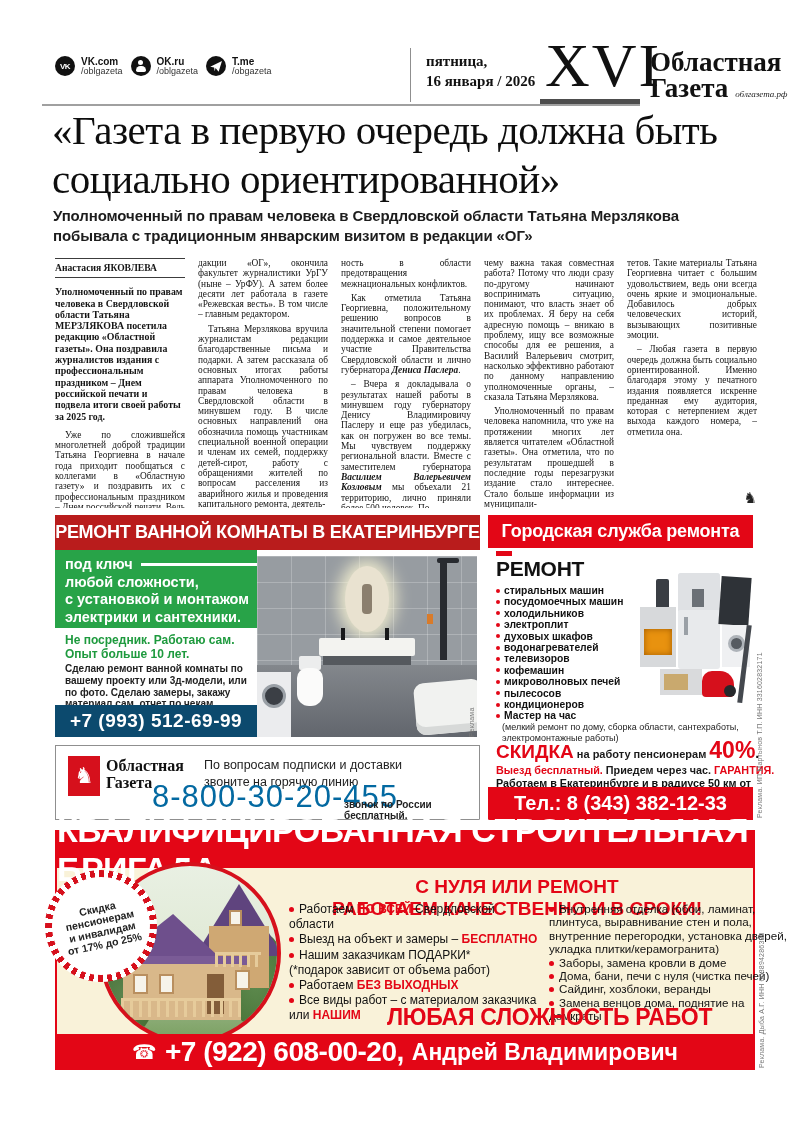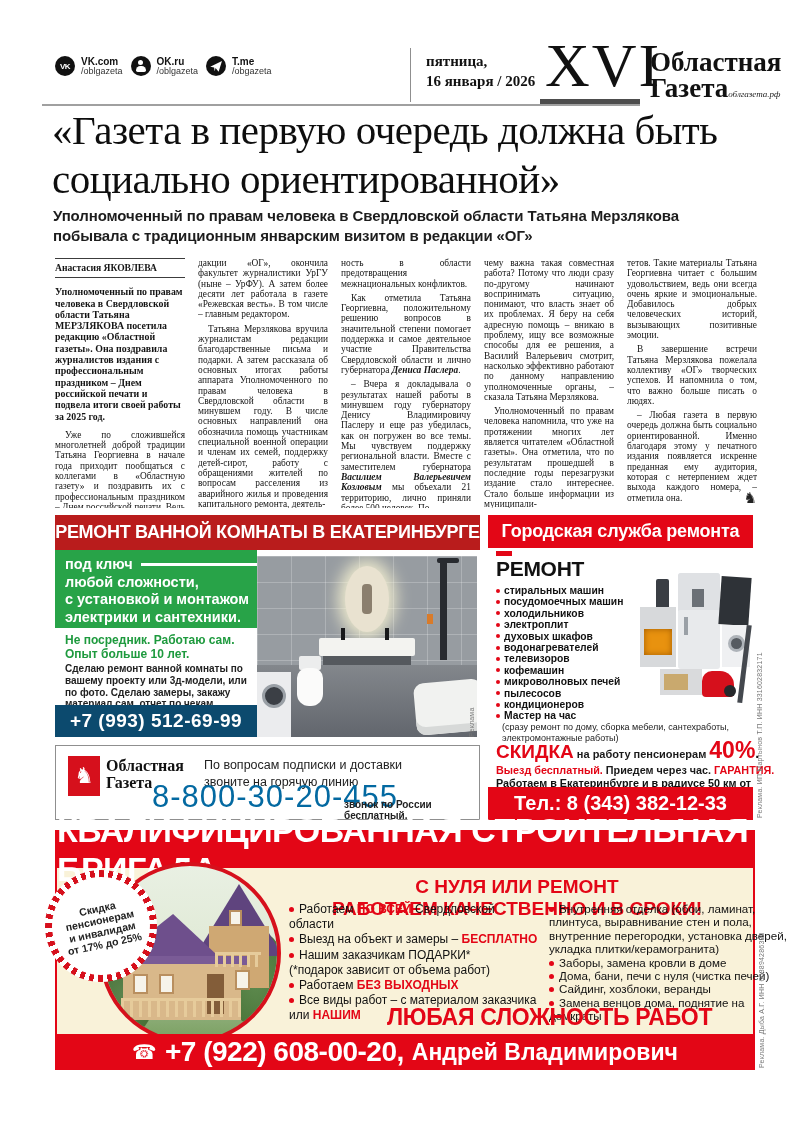--- a/index.html
+++ b/index.html
@@ -21,21 +21,21 @@
   .tg-plane{position:absolute;inset:3px;background:#fff;clip-path:polygon(8% 52%,92% 12%,68% 88%,46% 62%,40% 84%,36% 58%);}
   .soc-txt{line-height:1.1;}
   .soc-net{font-size:10px;font-weight:700;color:#111;}
   .soc-handle{font-size:9px;color:#333;}
   .hdr-divider{left:410px;top:48px;width:1px;height:54px;background:#8f8f8f;}
   .hdr-date{left:426px;top:52px;font-family:"Liberation Serif",serif;font-weight:700;font-size:15px;line-height:1.3;color:#111;}
   .hdr-roman{left:545px;top:30px;font-family:"Liberation Serif",serif;font-size:62px;color:#111;letter-spacing:2px;}
   .roman-bar{left:540px;top:99px;width:100px;height:6px;background:#4d4d4d;}
   .hdr-rule{left:42px;top:104px;width:598px;height:2px;background:#a0a0a0;}
   .masthead{left:650px;top:50px;font-family:"Liberation Serif",serif;font-weight:700;font-size:27px;line-height:.95;color:#111;}
-  .masthead .site{font-size:9px;font-weight:400;font-style:italic;letter-spacing:0;margin-left:0;color:#222;}
+  .masthead .site{font-size:9px;font-weight:400;font-style:italic;letter-spacing:0;margin-left:7px;color:#222;}
 
   
   .headline{left:52px;top:106px;width:706px;font-family:"Liberation Serif",serif;font-size:41px;
             line-height:1.2;color:#0e0e0e;letter-spacing:-.5px;}
   .deck{left:53px;top:206px;width:700px;font-size:15px;font-weight:600;line-height:1.35;color:#1d1d1d;letter-spacing:-.1px;}
   .cols{left:55px;top:258px;width:702px;height:250px;display:flex;gap:13px;}
   .col{width:130px;height:250px;overflow:hidden;font-family:"Liberation Serif",serif;
        font-size:9.4px;line-height:10.3px;text-align:justify;color:#141414;position:relative;}
   .col p{margin:0 0 4px 0;}
   .col p.ind{text-indent:10px;}
@@ -236,21 +236,20 @@
         <p class="ind"><span>Как отметила Татьяна Георгиевна, положительному решению вопросов в значительной степени помогает поддержка и самое деятельное участие Правительства Свердловской области и лично губернатора </span><span class="b i">Дениса Паслера</span><span>.</span></p>
         <p class="ind"><span>– Вчера я докладывала о результатах нашей работы в минувшем году губернатору Денису Владимировичу Паслеру и еще раз убедилась, как он погружен во все темы. Мы чувствуем поддержку региональной власти. Вместе с заместителем губернатора </span><span class="b i">Василием Валерьевичем Козловым</span><span> мы объехали 21 территорию, лично приняли более 500 человек. По-</span></p>
       </div>
     <div class="col">
         <p>чему важна такая совместная работа? Потому что люди сразу по-другому начинают воспринимать ситуацию, понимают, что власть знает об их проблемах. Я беру на себя адресную помощь – вникаю в проблему, ищу все возможные способы для ее решения, а Василий Валерьевич смотрит, насколько эффективно работают по данному направлению уполномоченные органы, – сказала Татьяна Мерзлякова.</p>
         <p class="ind">Уполномоченный по правам человека напомнила, что уже на протяжении многих лет является читателем «Областной газеты». Она отметила, что по результатам прошедшей в последние годы перезагрузки издание стало интереснее. Стало больше информации из муниципали-</p>
       </div>
     <div class="col">
       <div>
           <p>тетов. Такие материалы Татьяна Георгиевна читает с большим удовольствием, ведь они всегда очень яркие и эмоциональные. Добавилось добрых человеческих историй, вызывающих позитивные эмоции.</p>
-          <p class="ind">В завершение встречи Татьяна Мерзлякова пожелала коллективу «ОГ» творческих успехов. И напомнила о том, что важно больше писать о людях.</p>
           <p class="ind">– Любая газета в первую очередь должна быть социально ориентированной. Именно благодаря этому у печатного издания появляется искренне преданная ему аудитория, которая с нетерпением ждет выхода каждого номера, – отметила она.</p>
         </div>
       <span class="endmark">♞</span>
     </div>
   </div>
 
   <div class="abs gad">
     <div class="gad-head">РЕМОНТ ВАННОЙ КОМНАТЫ В ЕКАТЕРИНБУРГЕ</div>
     <div class="gad-panel">
       <div class="gad-key">
@@ -299,21 +298,21 @@
         <li>электроплит</li>
         <li>духовых шкафов</li>
         <li>водонагревателей</li>
         <li>телевизоров</li>
         <li>кофемашин</li>
         <li>микроволновых печей</li>
         <li>пылесосов</li>
         <li>кондиционеров</li>
         <li>Мастер на час</li>
       </ul>
-    <div class="rad-note">(сразу ремонт по дому, сборка мебели, сантехработы, электромонтажные работы)</div>
+    <div class="rad-note">(мелкий ремонт по дому, сборка области, сантехработы, электромонтажные работы)</div>
     <div class="appl">
       <div class="ap ap-fridge">
           <i></i>
         </div>
       <div class="ap ap-disp"></div>
       <div class="ap ap-tv"></div>
       <div class="ap ap-blend"></div>
       <div class="ap ap-range"></div>
       <div class="ap ap-oven"></div>
       <div class="ap ap-wash"></div>

